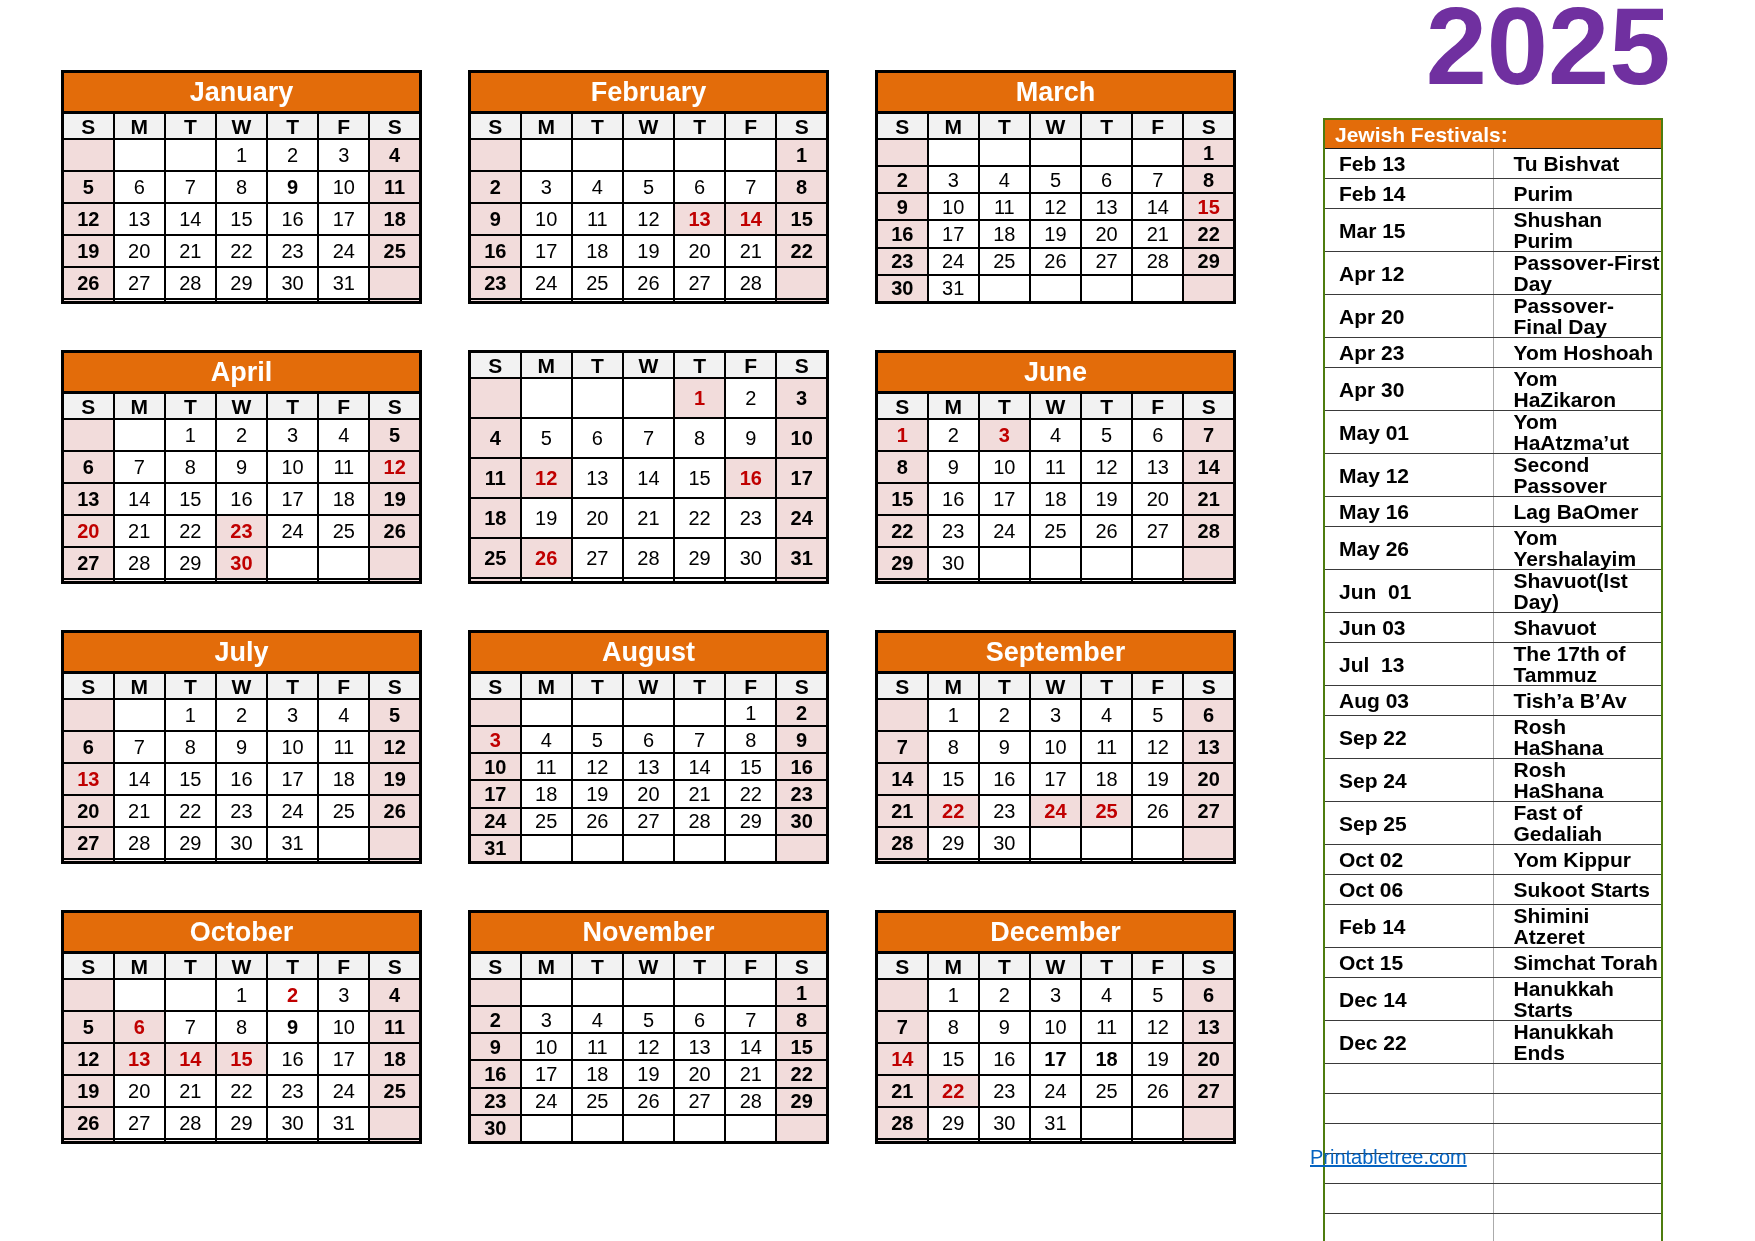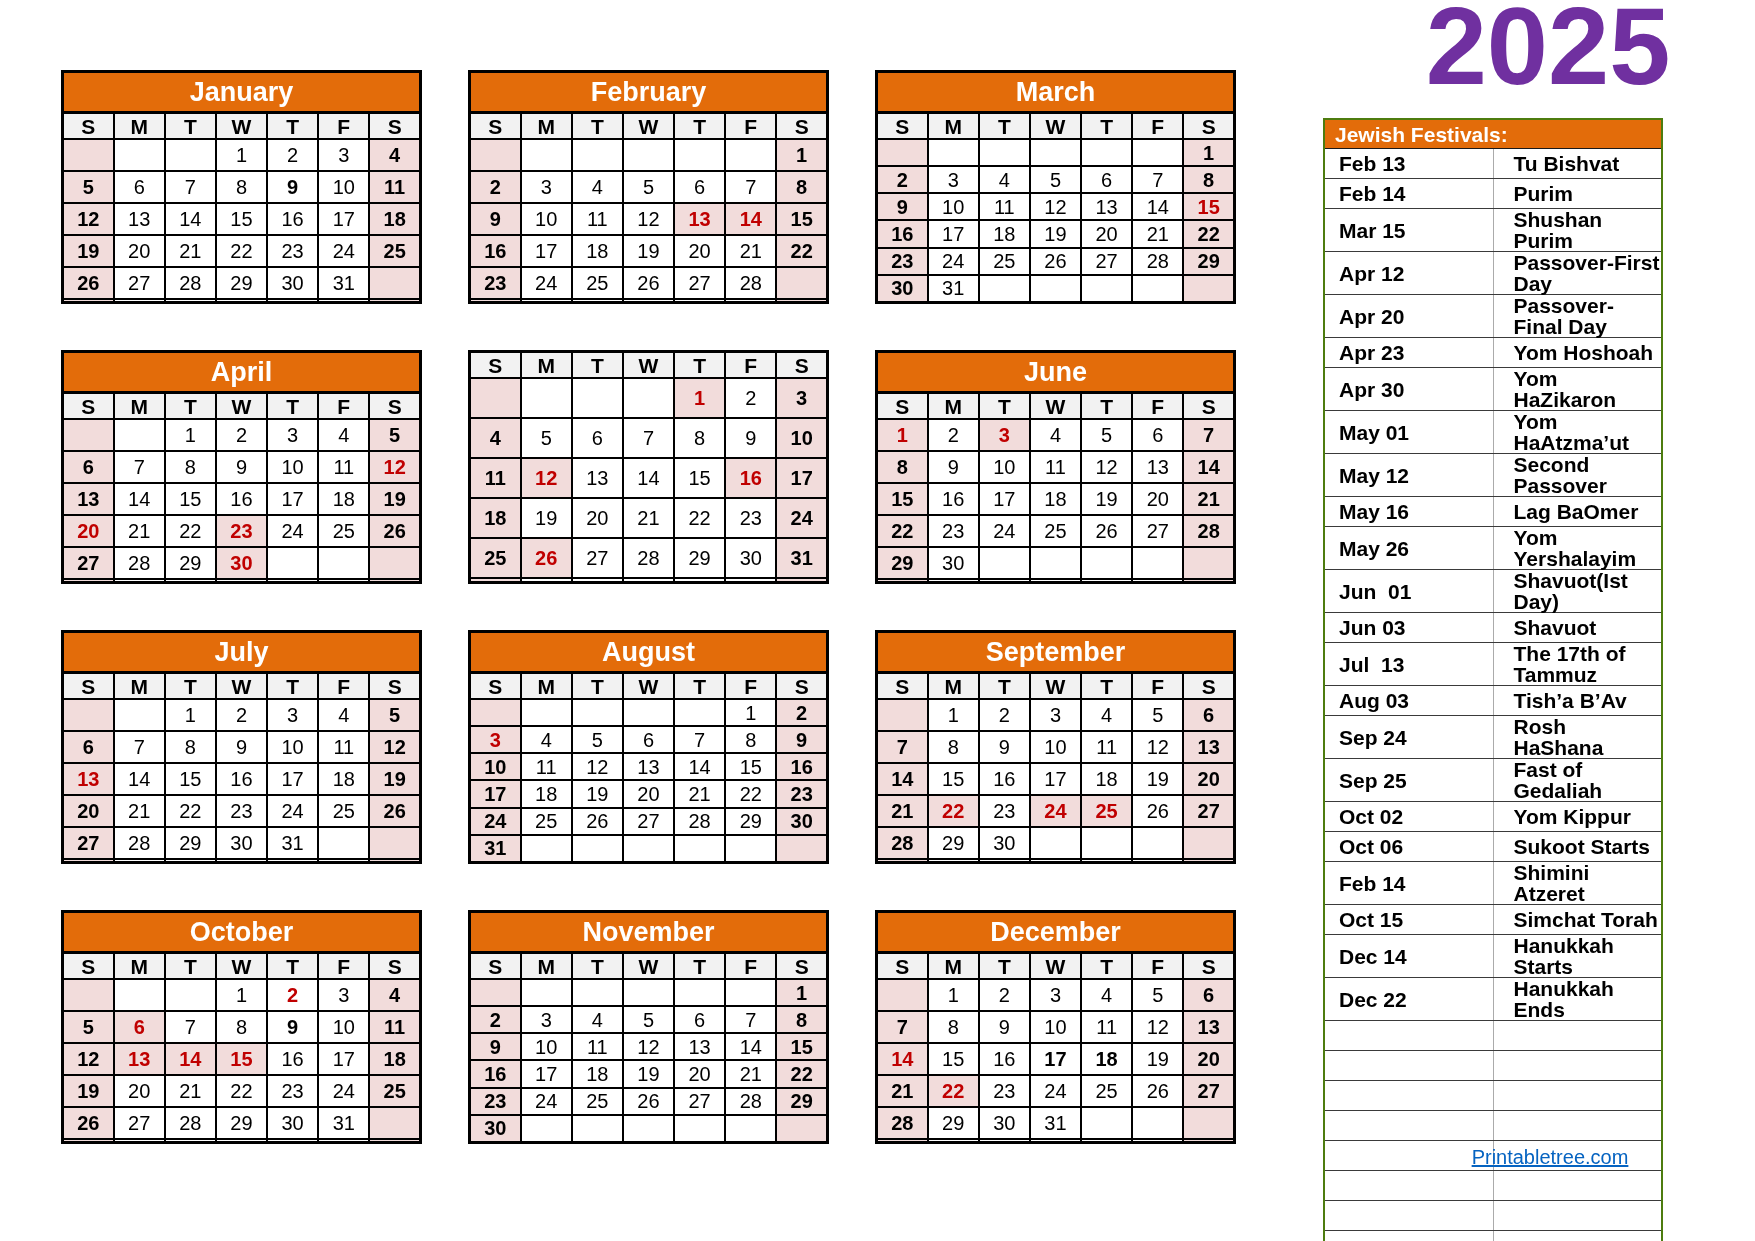--- a/index.html
+++ b/index.html
@@ -59,21 +59,21 @@
     padding-left:10px;text-align:left;border:1px solid #1a1a1a;
   }
   table.festivals tr.frow{height:30px;font-weight:bold;}
   table.festivals td.fdate{
     width:104px;padding-left:14px;text-align:left;white-space:pre;
     border-right:1px solid #ababab;
   }
   table.festivals td.fname{padding-left:20px;text-align:left;}
   
   .site-link{
-    position:absolute;left:1380px;top:1146px;width:340px;text-align:center;
+    position:absolute;left:1310px;top:1146px;width:340px;
     font-size:20px;color:var(--link-blue);text-decoration:underline;cursor:pointer;
   }
 </style>
 </head>
 <body>
 
 <div class="page">
   <div class="year">2025</div>
   <div class="months">
       <table class="month">
@@ -973,20 +973,24 @@
         </tr>
         <tr class="frow">
           <td class="fdate">Jul  13</td>
           <td class="fname">The 17th of Tammuz</td>
         </tr>
         <tr class="frow">
           <td class="fdate">Aug 03</td>
           <td class="fname">Tish’a B’Av</td>
         </tr>
         <tr class="frow">
+          <td class="fdate">Sep 22</td>
+          <td class="fname">Rosh HaShana</td>
+        </tr>
+        <tr class="frow">
           <td class="fdate">Sep 24</td>
           <td class="fname">Rosh HaShana</td>
         </tr>
         <tr class="frow">
           <td class="fdate">Sep 25</td>
           <td class="fname">Fast of Gedaliah</td>
         </tr>
         <tr class="frow">
           <td class="fdate">Oct 02</td>
           <td class="fname">Yom Kippur</td>

